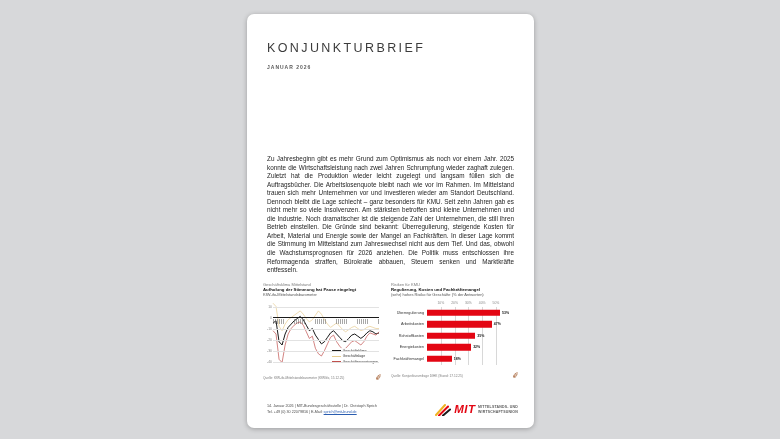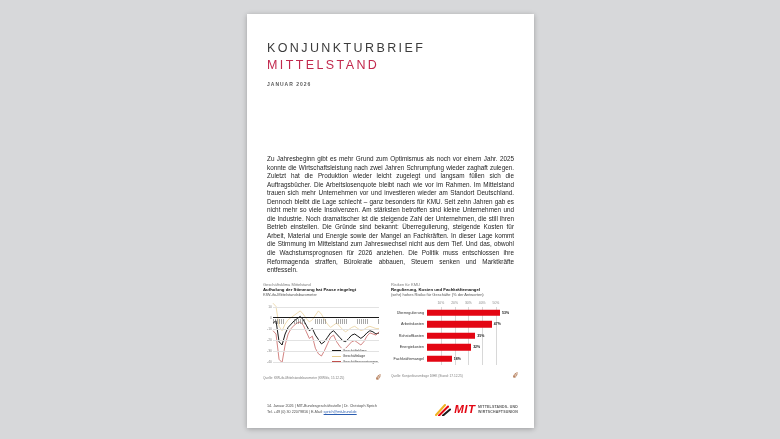--- a/index.html
+++ b/index.html
@@ -3,21 +3,21 @@
 <meta charset="utf-8">
 <style>
   html,body{margin:0;padding:0;}
   body{
     width:780px;height:439px;position:relative;overflow:hidden;
     background:#d7d8da;
     font-family:"Liberation Sans", sans-serif;
   }
   .page{
     position:absolute;left:247px;top:14px;width:287px;height:414px;
-    background:#ffffff;box-shadow:0 1px 5px rgba(0,0,0,.28);
+    background:#ffffff;box-shadow:0 1px 5px rgba(0,0,0,.28);border-radius:7px;
   }
   
   .masthead{position:absolute;left:20px;top:26px;}
   .mast-line{
     font-size:12.5px;line-height:17px;letter-spacing:2.4px;
     font-weight:500;color:#3b3b3b;white-space:nowrap;
   }
   .mast-line.red{color:#c2294d;}
   .mast-line.gold{color:#e3a93b;}
   .date-label{
@@ -104,21 +104,20 @@
   }
   .logo-text{font-size:3.5px;line-height:4.4px;color:#5a5a5a;font-weight:bold;letter-spacing:.2px;}
 </style>
 </head>
 <body>
 
 <div class="page">
 
   <div class="masthead">
     <div class="mast-line">KONJUNKTURBRIEF</div>
-    <div class="mast-line red">MITTELSTAND</div>
     <div class="date-label">JANUAR 2026</div>
   </div>
 
   <div class="body-copy">Zu Jahresbeginn gibt es mehr Grund zum Optimismus als noch vor einem Jahr. 2025 konnte die Wirtschaftsleistung nach zwei Jahren Schrumpfung wieder zaghaft zulegen. Zuletzt hat die Produktion wieder leicht zugelegt und langsam füllen sich die Auftragsbücher. Die Arbeitslosenquote bleibt nach wie vor im Rahmen. Im Mittelstand trauen sich mehr Unternehmen vor und investieren wieder am Standort Deutschland. Dennoch bleibt die Lage schlecht – ganz besonders für KMU. Seit zehn Jahren gab es nicht mehr so viele Insolvenzen. Am stärksten betroffen sind kleine Unternehmen und die Industrie. Noch dramatischer ist die steigende Zahl der Unternehmen, die still ihren Betrieb einstellen. Die Gründe sind bekannt: Überregulierung, steigende Kosten für Arbeit, Material und Energie sowie der Mangel an Fachkräften. In dieser Lage kommt die Stimmung im Mittelstand zum Jahreswechsel nicht aus dem Tief. Und das, obwohl die Wachstumsprognosen für 2026 anziehen. Die Politik muss entschlossen ihre Reformagenda straffen, Bürokratie abbauen, Steuern senken und Marktkräfte entfesseln.</div>
 
   <div class="charts">
 
     <div class="chart chart-left">
       <div class="c-kicker">Geschäftsklima Mittelstand</div>
       <div class="c-title">Aufholung der Stimmung hat Pause eingelegt</div>

